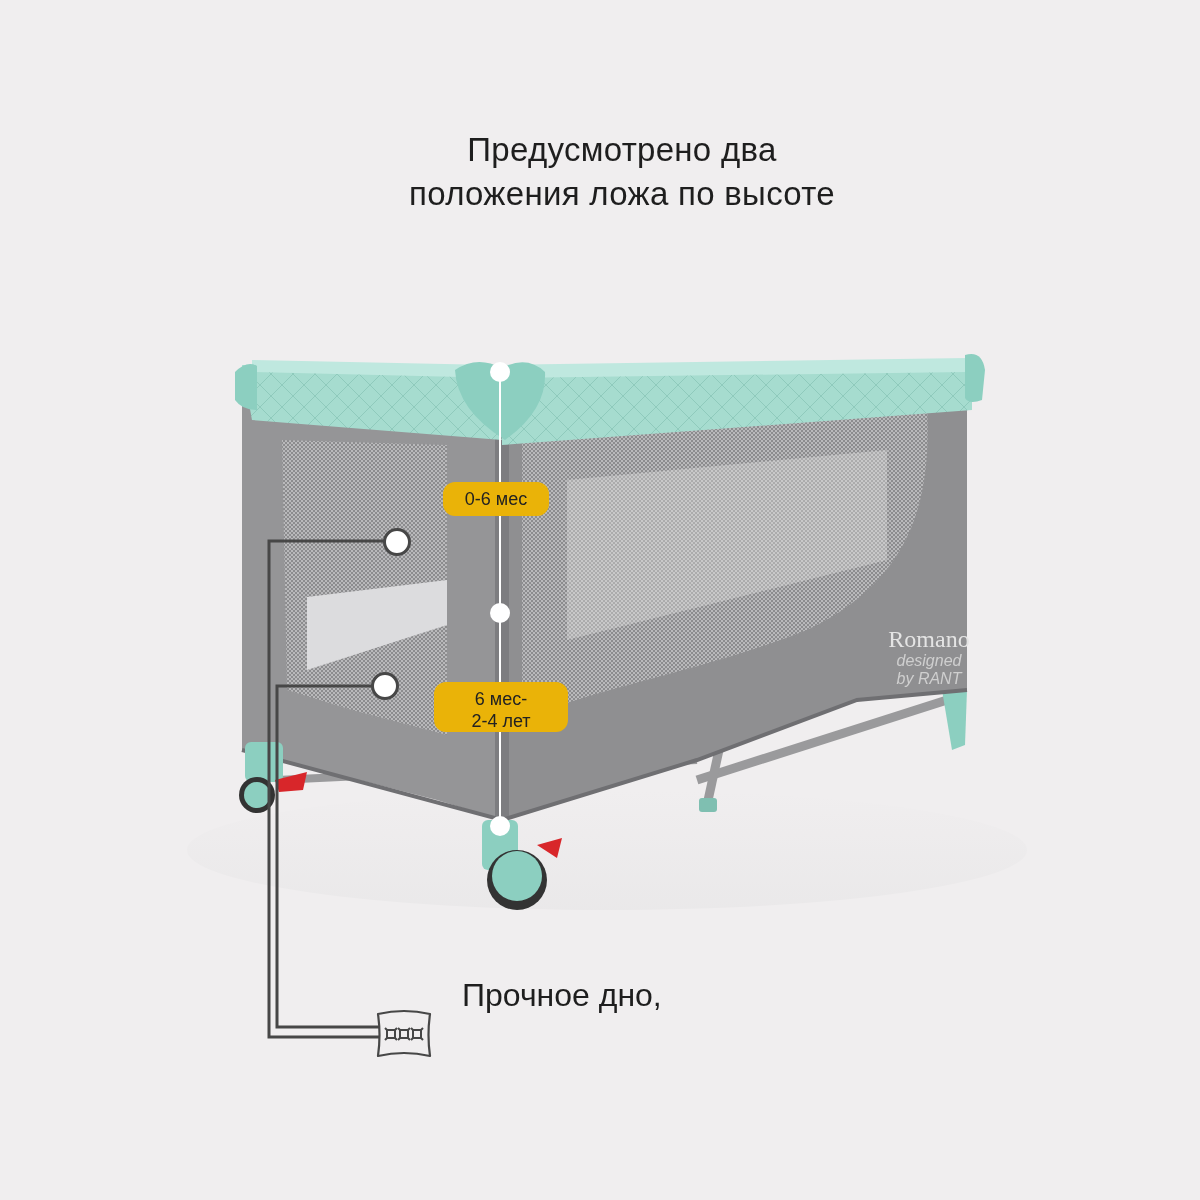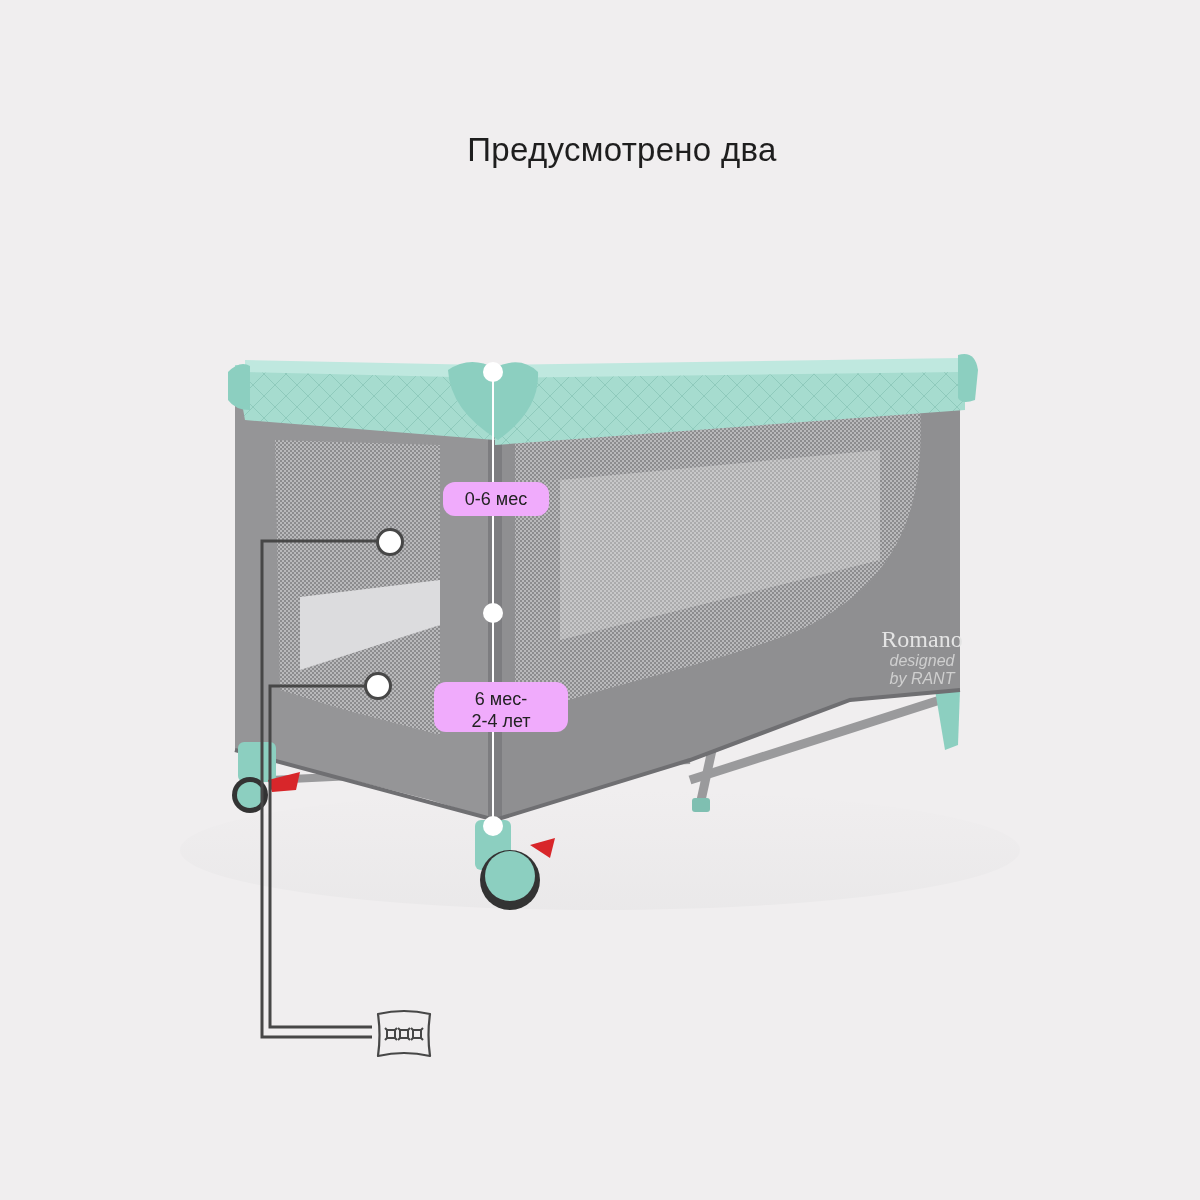--- a/index.html
+++ b/index.html
@@ -9,23 +9,23 @@
     font-family: "Liberation Sans", "DejaVu Sans", sans-serif;
     color: #222;
     position: relative;
   }
   .headline {
     position: absolute; top: 128px; left: 0; width: 1200px;
     text-align: center; font-size: 33px; line-height: 44px;
     font-weight: 300; color: #1e1e1e; letter-spacing: 0.3px;
   }
   .headline div { white-space: nowrap; padding-left: 44px; }
-  .scene { position: absolute; left: 0; top: 0; width: 964px; height: 1200px; }
+  .scene { position: absolute; left: 7px; top: 0; width: 964px; height: 1200px; }
   .label-pill {
-    position: absolute; background: #f0abfc; border-radius: 12px;
+    position: absolute; background: #eab308; border-radius: 12px;
     font-size: 18px; color: #222; text-align: center; line-height: 22px;
     display: flex; flex-direction: column; justify-content: center; align-items: center;
   }
   .pill-0-6 { left: 443px; top: 482px; width: 106px; height: 34px; }
   .pill-6-3 { left: 434px; top: 682px; width: 134px; height: 50px; justify-content: flex-end; }
   .feature {
     position: absolute; left: 462px; top: 974px;
     font-size: 32px; line-height: 43px; font-weight: 300; color: #1e1e1e;
   }
   .feature div { white-space: nowrap; }
@@ -114,20 +114,21 @@
   <div class="dot" style="left:364px; top:672px;"></div>
 
   <div class="brand">
     <div class="name">Romano</div>
     <div class="sub">designed by RANT</div>
   </div>
 </div>
 
 <div class="headline">
   <div>Предусмотрено два</div>
+  <div>положения ложа по высоте</div>
 </div>
 
 <div class="label-pill pill-0-6">
   <div>0-6 мес</div>
 </div>
 <div class="label-pill pill-6-3">
   <div>6 мес-</div>
   <div>2-4 лет</div>
 </div>
 
@@ -139,13 +140,14 @@
       <rect x="27" y="22" width="8" height="8"></rect>
       <rect x="40" y="22" width="8" height="8"></rect>
       <path d="M12 20 L14 22 M24 20 L22 22 M12 32 L14 30 M24 32 L22 30"></path>
       <path d="M25 20 L27 22 M37 20 L35 22 M25 32 L27 30 M37 32 L35 30"></path>
       <path d="M38 20 L40 22 M50 20 L48 22 M38 32 L40 30 M50 32 L48 30"></path>
     </g>
   </svg>
 </div>
 
 <div class="feature">
+  <div>Прочное дно,</div>
 </div>
 
 </body></html>

